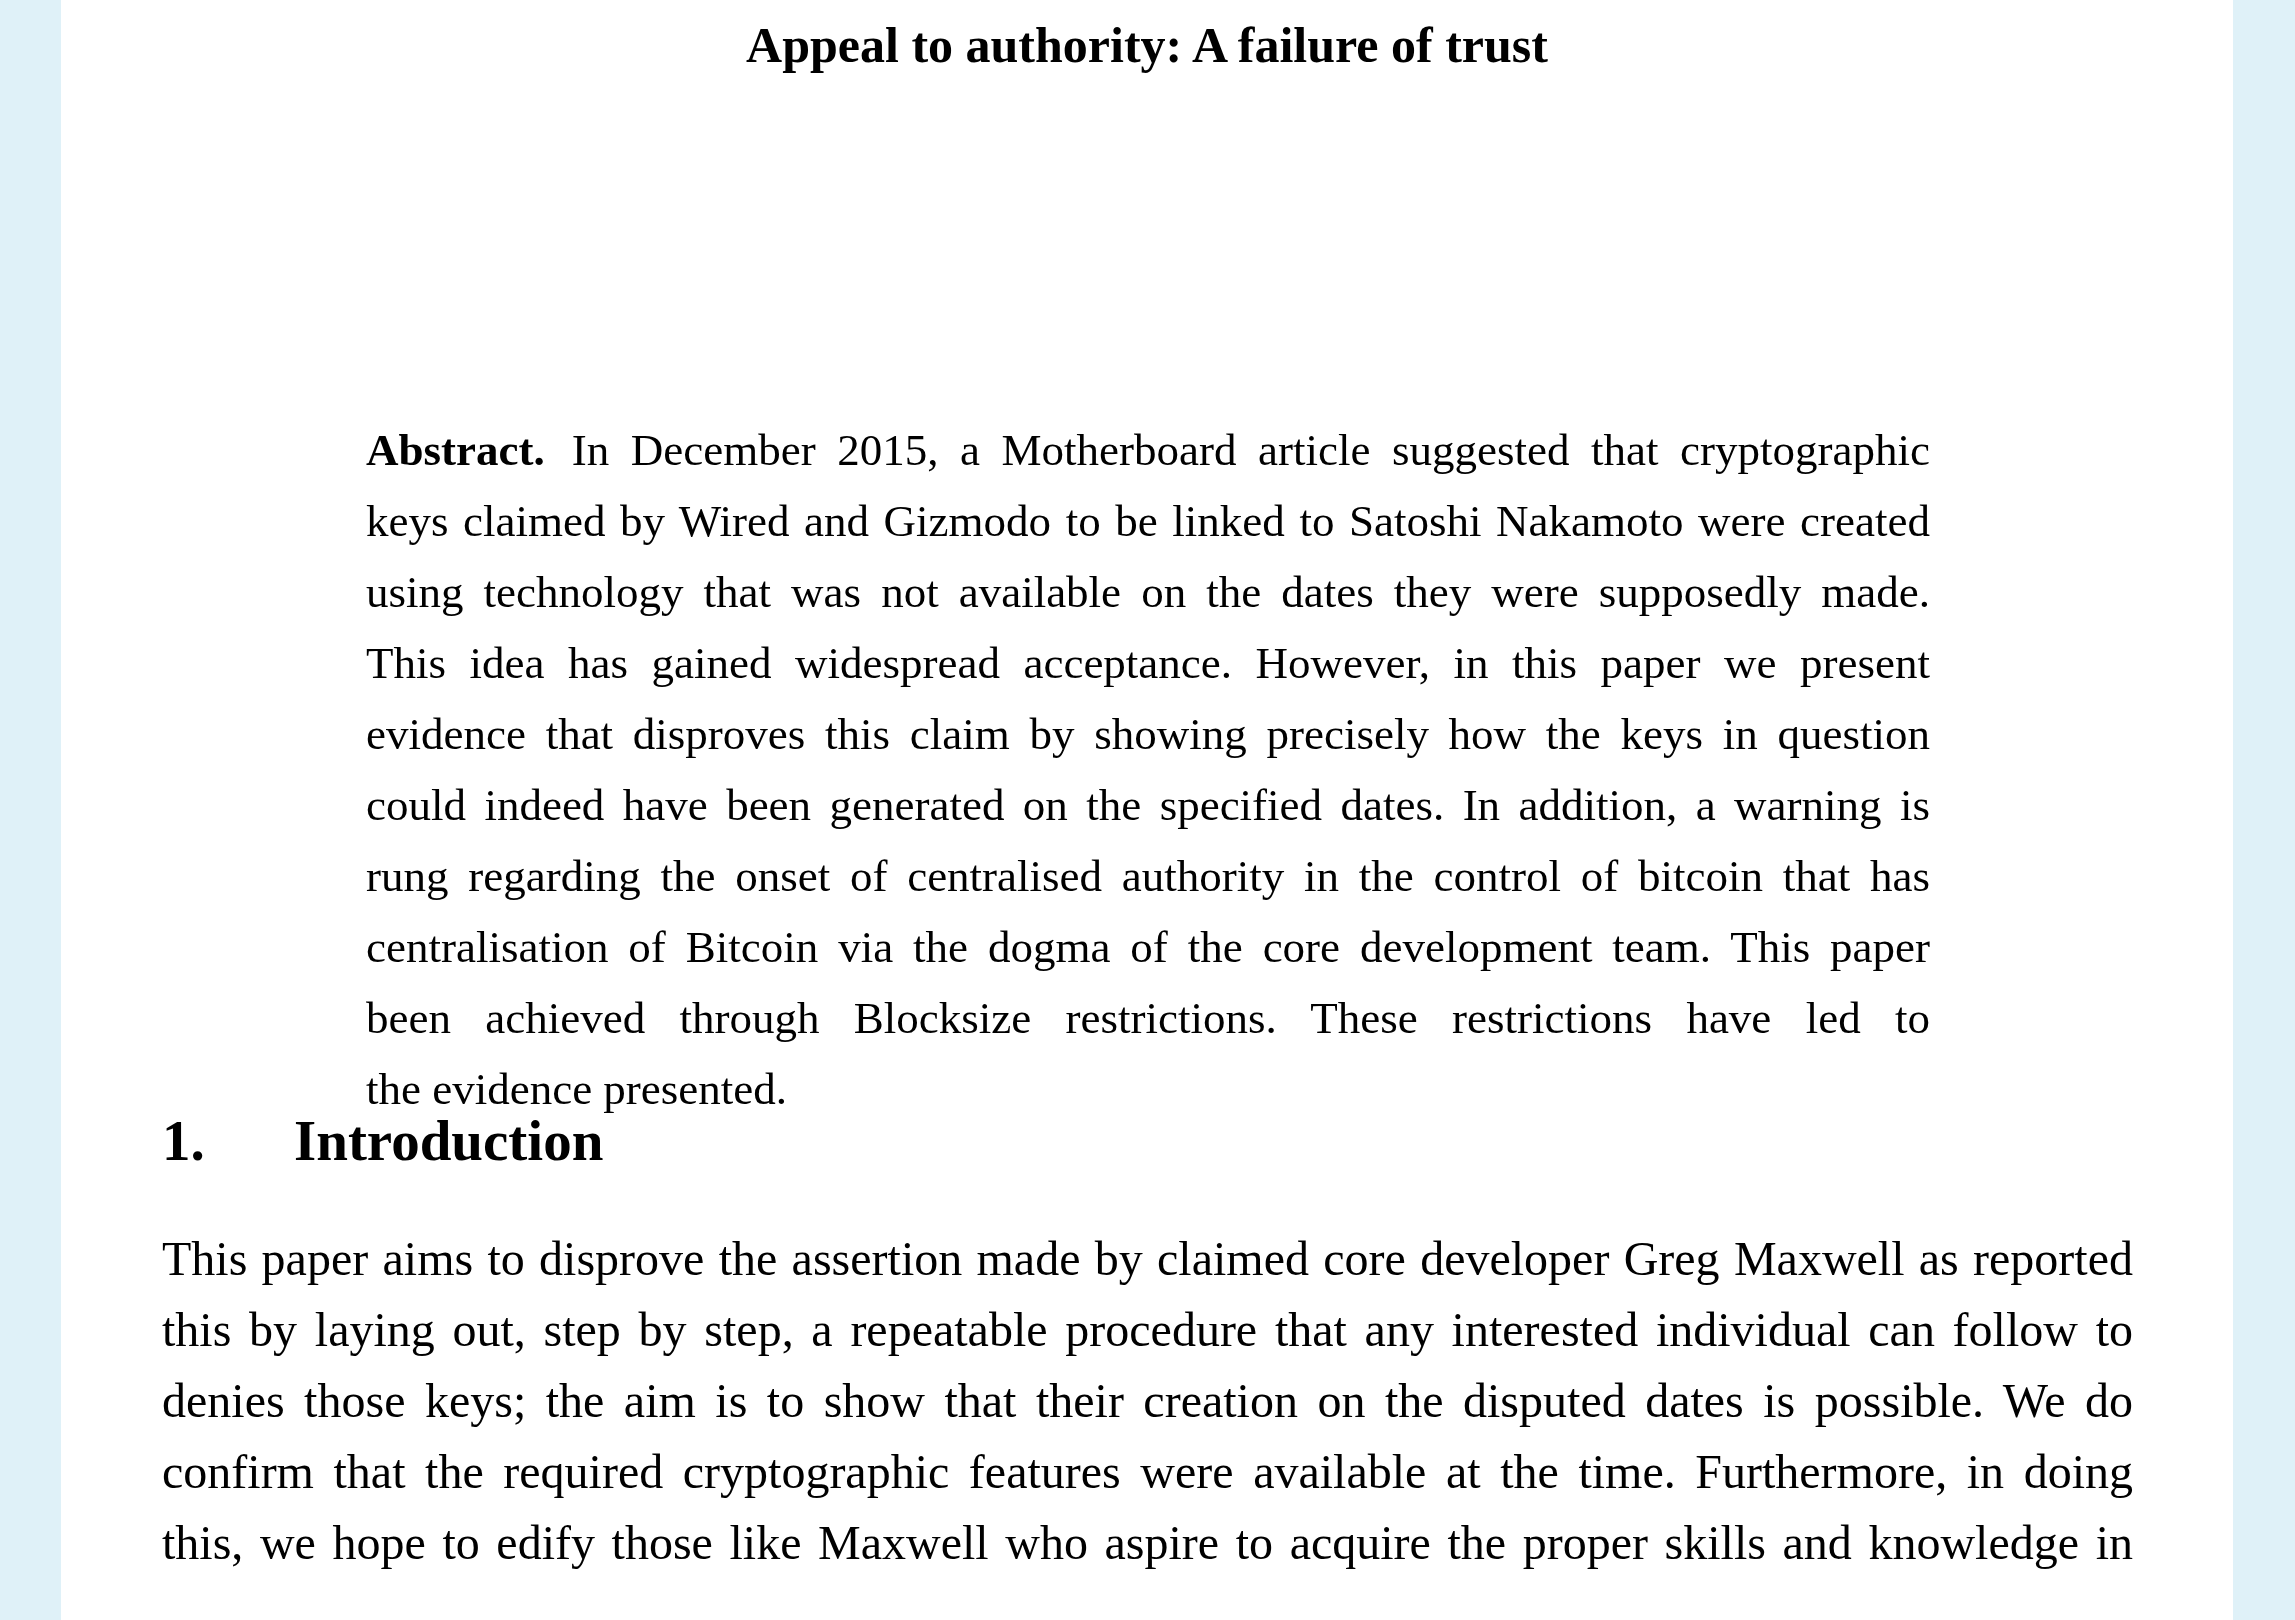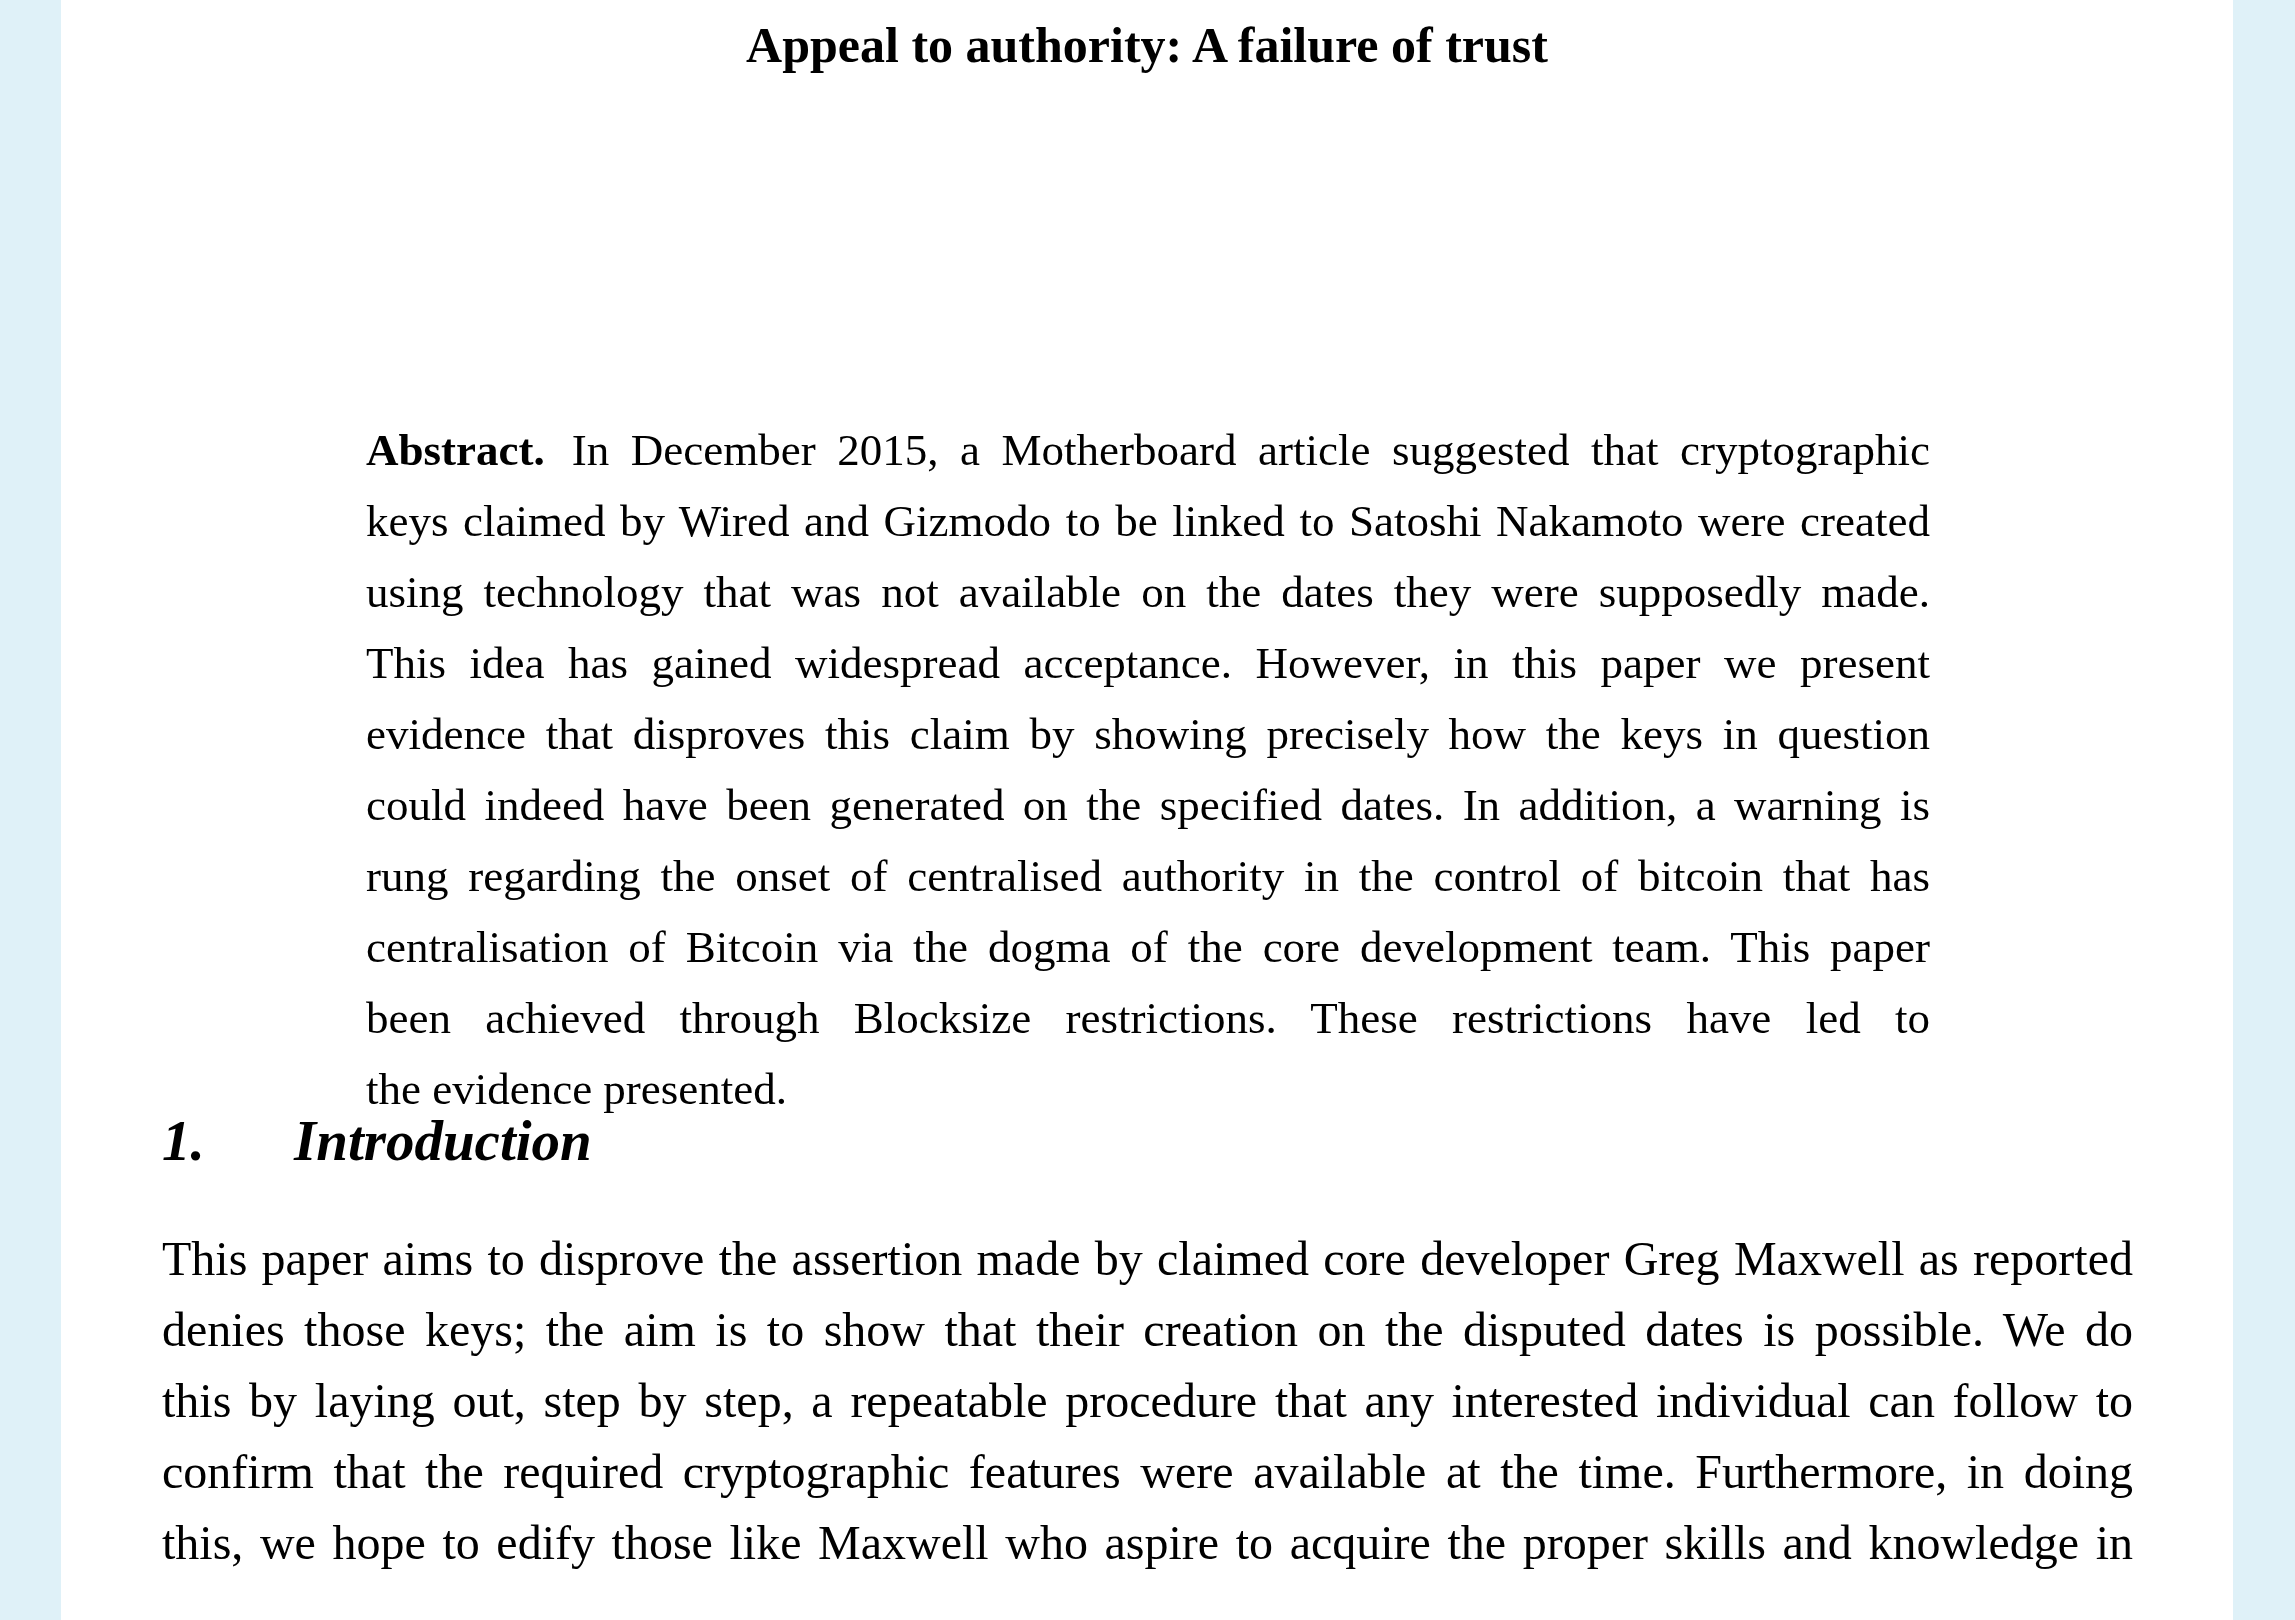--- a/index.html
+++ b/index.html
@@ -47,21 +47,20 @@
 
   .section-heading {
     position: absolute;
     left: 162px;
     top: 1108px;
     margin: 0;
     font-size: 57px;
     font-weight: bold;
     line-height: 65px;
     white-space: nowrap;
-    font-style: italic;
   }
   .sec-num {
     display: inline-block;
     width: 132px;
   }
 
   .body-par {
     position: absolute;
     left: 162px;
     width: 1971px;
@@ -111,20 +110,20 @@
         <div class="tline tline-end">the evidence presented.</div>
       </div>
   </div>
 
   <h2 class="section-heading">
     <span class="sec-num">1.</span><span>Introduction</span>
   </h2>
 
   <div class="body-par">
       <div class="tline">This paper aims to disprove the assertion made by claimed core developer Greg Maxwell as reported</div>
+      <div class="tline">this by laying out, step by step, a repeatable procedure that any interested individual can follow to</div>
       <div class="tline">denies those keys; the aim is to show that their creation on the disputed dates is possible.  We do</div>
-      <div class="tline">this by laying out, step by step, a repeatable procedure that any interested individual can follow to</div>
       <div class="tline">confirm that the required cryptographic features were available at the time.  Furthermore, in doing</div>
       <div class="tline">this, we hope to edify those like Maxwell who aspire to acquire the proper skills and knowledge in</div>
     </div>
 
 </div>
 
 
 </body></html>

